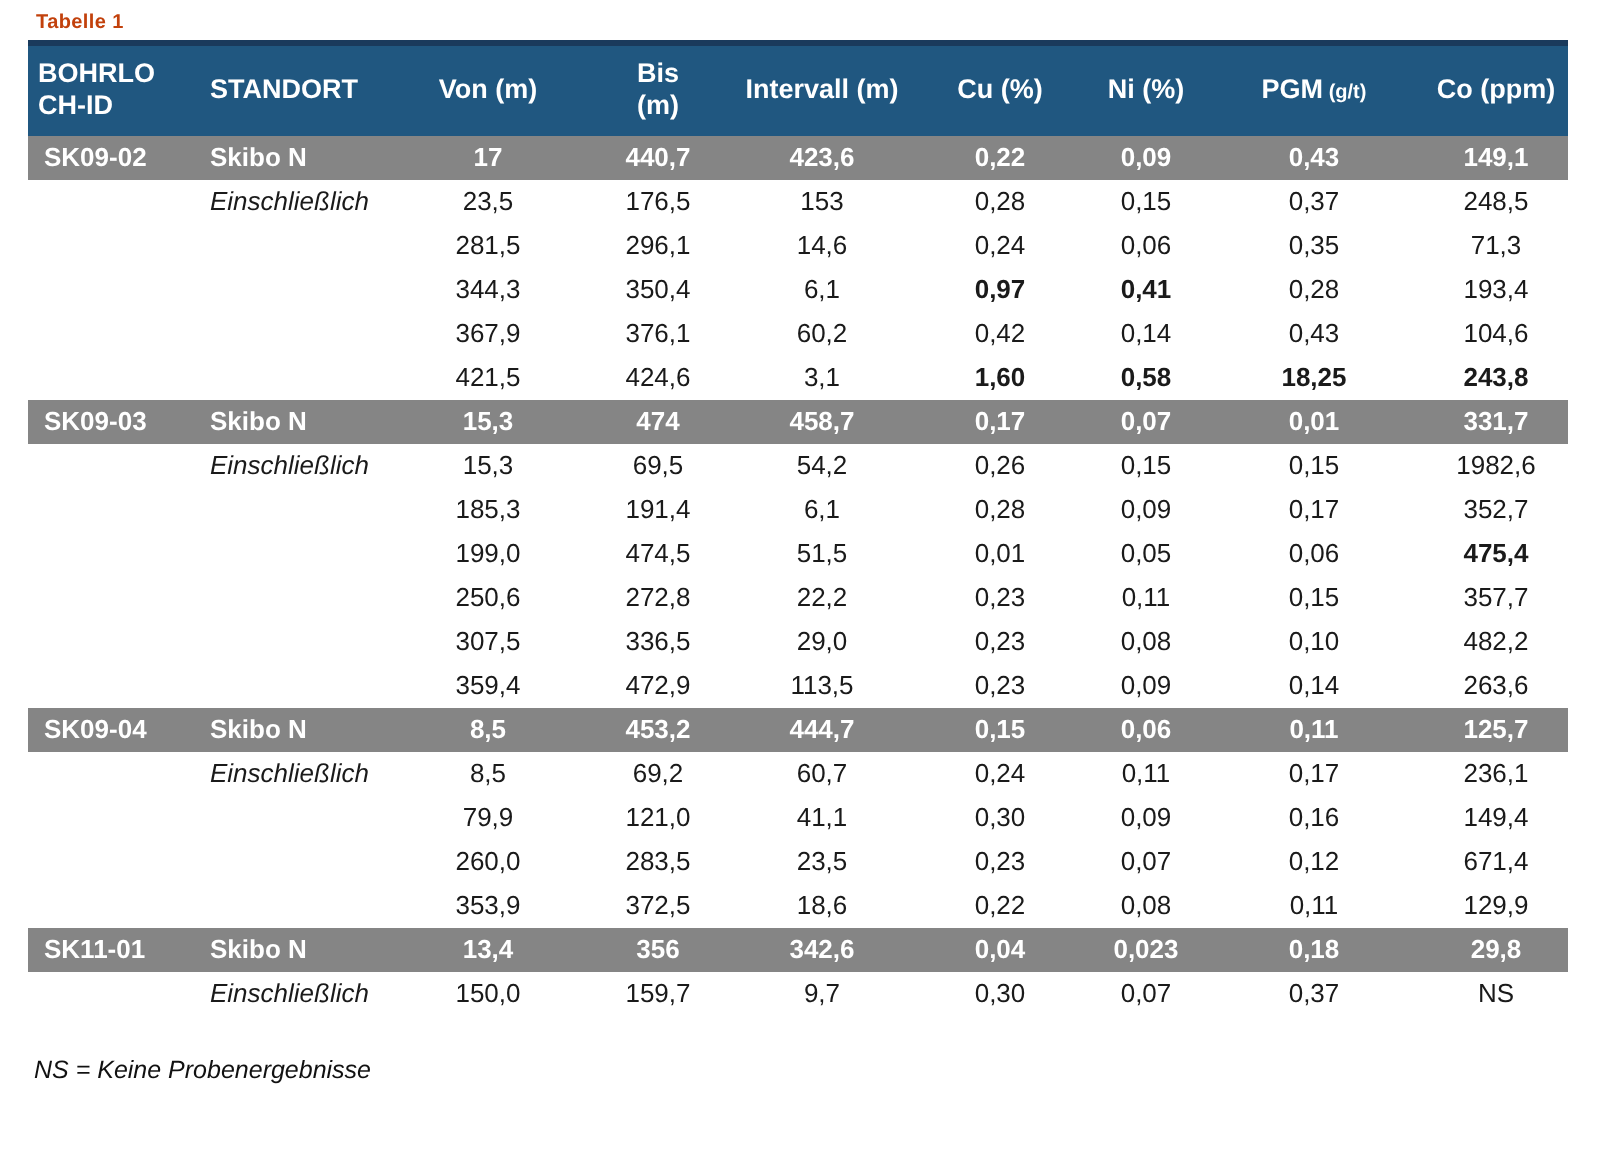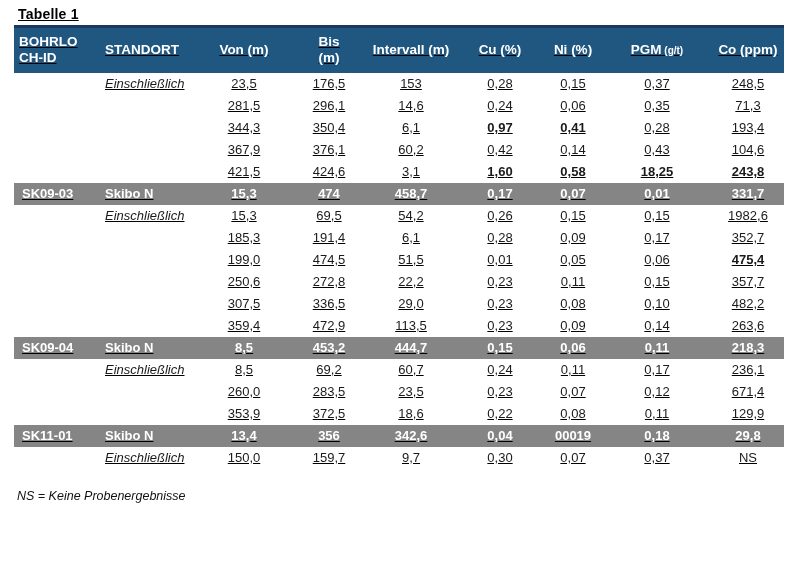--- a/index.html
+++ b/index.html
@@ -6,31 +6,29 @@
   html, body {
     margin: 0; padding: 0;
     width: 812px; height: 586px;
     background: #ffffff;
     font-family: "Liberation Sans", sans-serif;
     overflow: hidden;
   }
   .page { padding: 4px 14px 0 14px; }
   .title {
     font-weight: bold;
-    font-size: 14px;
-    color: #000000;
+    font-size: 10px;
+    color: #c2410c;
     margin: 2px 0 3px 4px;
     letter-spacing: 0.2px;
-    text-decoration: underline;
   }
   table.data-table {
     border-collapse: collapse;
     table-layout: fixed;
     width: 770px;
-    text-decoration: underline;
   }
   thead th {
     background: #205780;
     border-top: 3px solid #1A3A5C;
     color: #ffffff;
     font-size: 13.5px;
     font-weight: bold;
     height: 46px;
     vertical-align: middle;
     padding: 0 5px;
@@ -92,20 +90,31 @@
           <th style="text-align: center;">Von (m)</th>
           <th style="text-align: center;">Bis<br>(m)</th>
           <th style="text-align: center;">Intervall (m)</th>
           <th style="text-align: center;">Cu (%)</th>
           <th style="text-align: center;">Ni (%)</th>
           <th style="text-align: center;">PGM<span class="unit"> (g/t)</span></th>
           <th style="text-align: center;">Co (ppm)</th>
         </tr>
     </thead>
     <tbody id="table-body">
+        <tr class="band">
+          <td class="left">SK09-02</td>
+          <td class="left">Skibo N</td>
+          <td>17</td>
+          <td>440,7</td>
+          <td>423,6</td>
+          <td>0,22</td>
+          <td>0,09</td>
+          <td>0,43</td>
+          <td>149,1</td>
+        </tr>
         <tr class="detail">
           <td class="left"></td>
           <td class="left italic">Einschließlich</td>
           <td>23,5</td>
           <td>176,5</td>
           <td>153</td>
           <td>0,28</td>
           <td>0,15</td>
           <td>0,37</td>
           <td>248,5</td>
@@ -233,36 +242,47 @@
         </tr>
         <tr class="band">
           <td class="left">SK09-04</td>
           <td class="left">Skibo N</td>
           <td>8,5</td>
           <td>453,2</td>
           <td>444,7</td>
           <td>0,15</td>
           <td>0,06</td>
           <td>0,11</td>
-          <td>218,3</td>
+          <td>125,7</td>
         </tr>
         <tr class="detail">
           <td class="left"></td>
           <td class="left italic">Einschließlich</td>
           <td>8,5</td>
           <td>69,2</td>
           <td>60,7</td>
           <td>0,24</td>
           <td>0,11</td>
           <td>0,17</td>
           <td>236,1</td>
         </tr>
         <tr class="detail">
           <td class="left"></td>
           <td class="left"></td>
+          <td>79,9</td>
+          <td>121,0</td>
+          <td>41,1</td>
+          <td>0,30</td>
+          <td>0,09</td>
+          <td>0,16</td>
+          <td>149,4</td>
+        </tr>
+        <tr class="detail">
+          <td class="left"></td>
+          <td class="left"></td>
           <td>260,0</td>
           <td>283,5</td>
           <td>23,5</td>
           <td>0,23</td>
           <td>0,07</td>
           <td>0,12</td>
           <td>671,4</td>
         </tr>
         <tr class="detail">
           <td class="left"></td>
@@ -275,21 +295,21 @@
           <td>0,11</td>
           <td>129,9</td>
         </tr>
         <tr class="band">
           <td class="left">SK11-01</td>
           <td class="left">Skibo N</td>
           <td>13,4</td>
           <td>356</td>
           <td>342,6</td>
           <td>0,04</td>
-          <td>00019</td>
+          <td>0,023</td>
           <td>0,18</td>
           <td>29,8</td>
         </tr>
         <tr class="detail">
           <td class="left"></td>
           <td class="left italic">Einschließlich</td>
           <td>150,0</td>
           <td>159,7</td>
           <td>9,7</td>
           <td>0,30</td>

